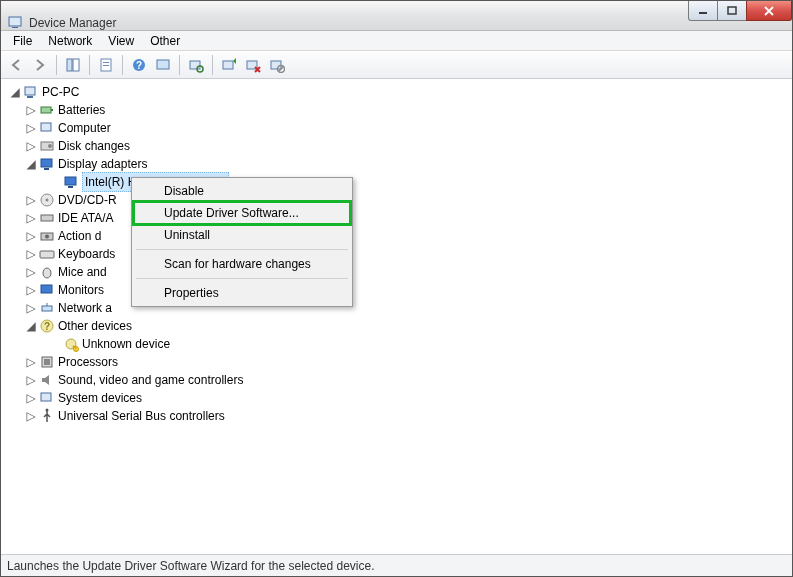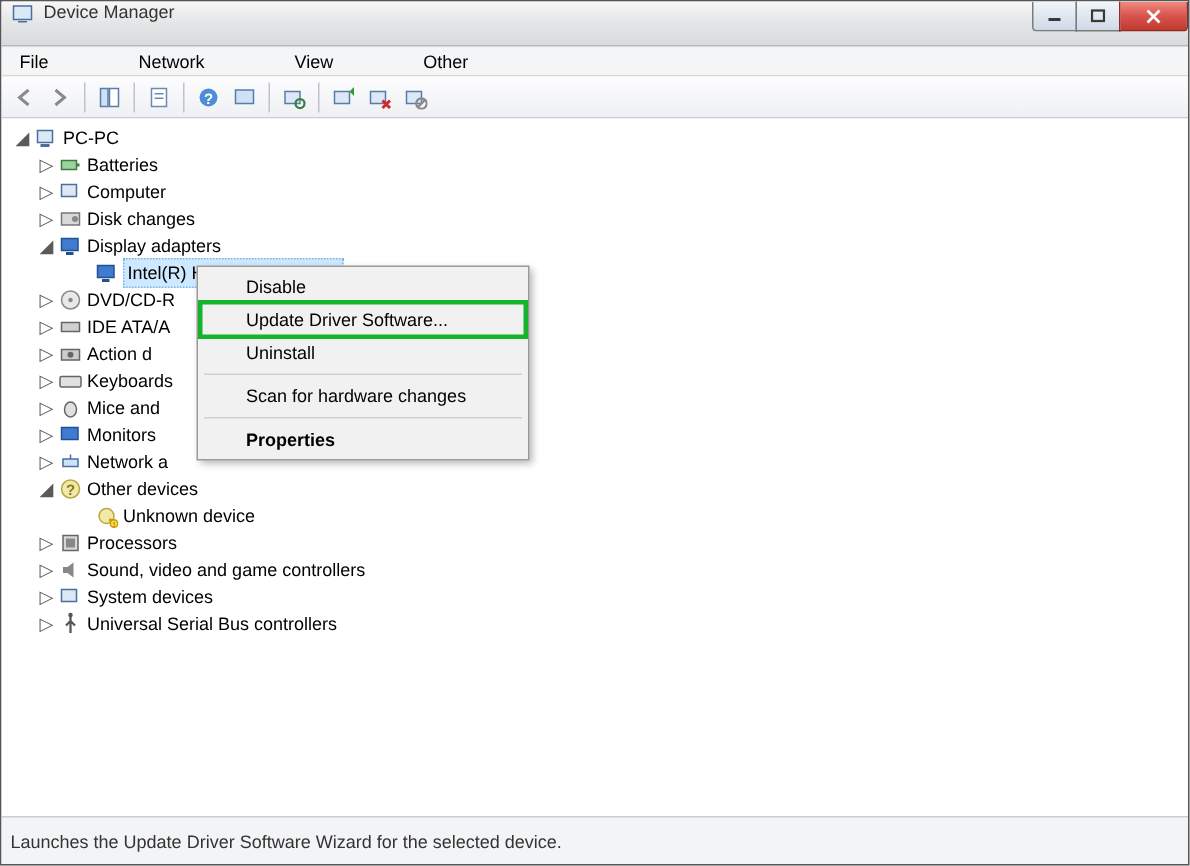--- a/index.html
+++ b/index.html
@@ -17,21 +17,21 @@
     width: 100%;
     height: 100%;
     display: flex;
     flex-direction: column;
     background: #fff;
   }
   .titlebar {
     height: 30px;
     background: linear-gradient(to bottom, #f7f7f7, #e4e5e6 50%, #d8dadc);
     display: flex;
-    align-items: flex-start;
+    align-items: flex-end;
     padding: 0 0 0 6px;
     border-bottom: 1px solid #b8b8b8;
     position: relative;
   }
   .titlebar .app-icon {
     width: 16px; height: 16px; margin-right: 6px;
     display: inline-flex; align-items: center; justify-content: center;
   }
   .titlebar .title { color: #333; }
   .win-controls {
@@ -57,21 +57,20 @@
     border-color: #8a2e23;
     border-bottom-right-radius: 3px;
   }
   .menubar {
     height: 20px;
     display: flex;
     align-items: center;
     padding: 0 4px;
     background: #f4f5f6;
     border-bottom: 1px solid #d9d9d9;
-    gap: 44px;
   }
   .menubar .menu-item {
     padding: 2px 8px;
     cursor: default;
   }
   .toolbar {
     height: 28px;
     background: linear-gradient(to bottom, #fdfdfe, #eef0f3);
     border-bottom: 1px solid #c9ccd1;
     display: flex;
@@ -141,23 +140,23 @@
   }
   .cm-item.highlighted {
     outline: 3px solid #14b52a;
     outline-offset: -1px;
   }
   .cm-sep {
     height: 1px;
     background: #d0d0d0;
     margin: 3px 2px;
   }
-  .cm-item.bold { font-weight: bold; }
+  .cm-item.bold { font-weight: normal; }
   .statusbar {
-    height: 32px;
+    height: 22px;
     border-top: 1px solid #c9ccd1;
     background: #f3f4f6;
     display: flex; align-items: center;
     padding: 0 6px;
     color: #333;
   }
   
   .svg { display:block; }
 </style>
 </head>

